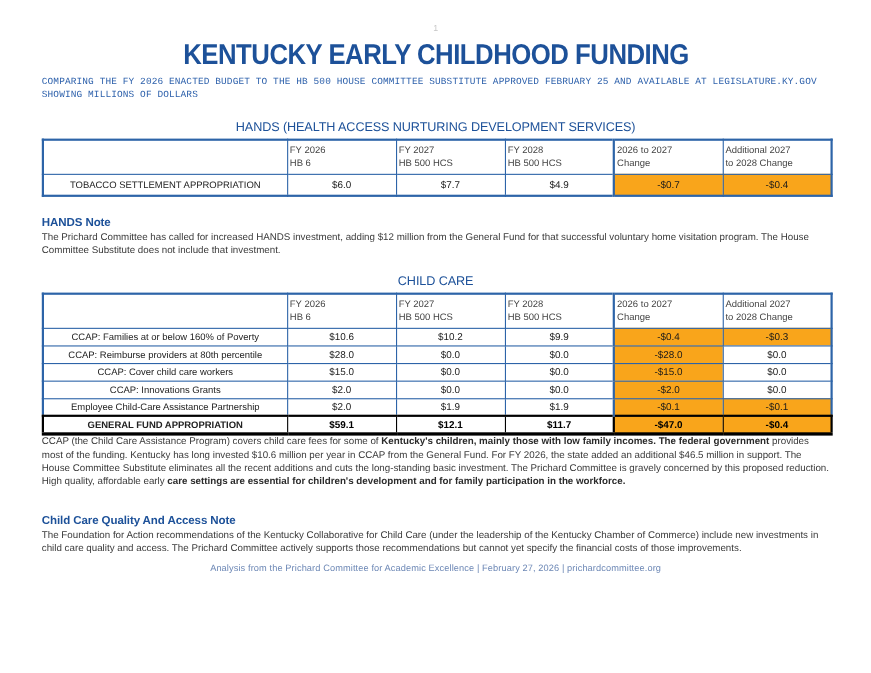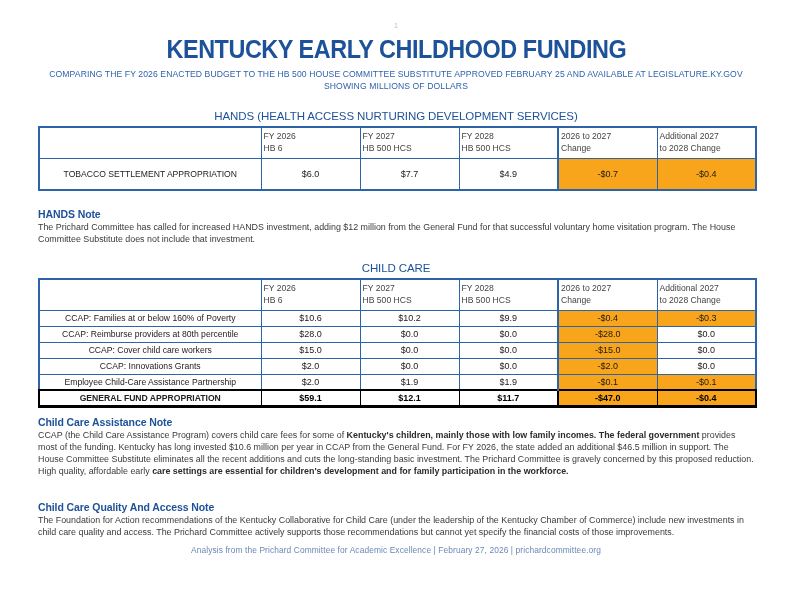--- a/index.html
+++ b/index.html
@@ -8,22 +8,23 @@
     font-family:"Liberation Sans", sans-serif;overflow:hidden;box-sizing:border-box;
     padding:20px 38px 0 38px;
   }
   .page-marker{text-align:center;font-size:8px;color:#c7c7c7;height:12px;line-height:12px;}
   .title-wrap{text-align:center;margin-top:2px;}
   .title{
     display:inline-block;font-size:26px;font-weight:bold;color:#1d5199;
     letter-spacing:-0.5px;transform:scaleX(0.9);white-space:nowrap;
   }
   .subtitle{
-    text-align:center;font-size:8.6px;color:#2f62ac;line-height:1.45;margin-top:3px;
+    font-size:8.6px;color:#2f62ac;line-height:1.45;margin-top:3px;
     letter-spacing:0.1px;
+    font-family:Liberation Mono, monospace;
   }
   h2.section{
     text-align:center;font-size:11.5px;font-weight:normal;color:#1d5199;
     margin:17px 0 4px 0;letter-spacing:-0.1px;
   }
   h2.section.cc{margin-top:16px;}
   table.ftable{
     border-collapse:collapse;table-layout:fixed;width:716px;
     border:2px solid #2d64a8;background:#fff;
   }
@@ -32,21 +33,21 @@
   table.ftable th{
     border:1px solid #2d64a8;font-size:8.6px;font-weight:normal;color:#444444;
     text-align:left;line-height:1.35;height:28px;padding:1px 2px;
   }
   table.ftable td{
     border:1px solid #2d64a8;font-size:9px;color:#1a1a1a;text-align:center;
     padding:2px 3px;
   }
   table.ftable td.lbl{font-size:8.6px;color:#222;}
   table.ftable td:nth-child(5),table.ftable th:nth-child(5){border-left-width:2px;}
-  .hands-table tbody tr{height:32px;}
+  .hands-table tbody tr{height:20px;}
   .cc-table tbody tr{height:16px;}
   td.hl{background:#f9a51b;}
   tr.total td{
     font-weight:bold;color:#000;
     border-top:2px solid #000;border-bottom:3px solid #000;
     border-left-color:#000;border-right-color:#000;
   }
   tr.total td:first-child{border-left:2px solid #000;}
   tr.total td:last-child{border-right:2px solid #000;}
   h3.note-title{
@@ -182,21 +183,20 @@
         <td class="lbl">GENERAL FUND APPROPRIATION</td>
         <td>$59.1</td>
         <td>$12.1</td>
         <td>$11.7</td>
         <td class="hl">-$47.0</td>
         <td class="hl">-$0.4</td>
       </tr>
     </tbody>
   </table>
 
-  <h3 class="note-title" id="assist-title">Child Care Assistance Note</h3>
   <p class="note"><span>CCAP (the Child Care Assistance Program) covers child care fees for some of </span><span class="b">Kentucky's children, mainly those with low family incomes. The federal government</span><span> provides most of the funding. Kentucky has long invested $10.6 million per year in CCAP from the General Fund. For FY 2026, the state added an additional $46.5 million in support. The House Committee Substitute eliminates all the recent additions and cuts the long-standing basic investment. The Prichard Committee is gravely concerned by this proposed reduction. High quality, affordable early </span><span class="b">care settings are essential for children's development and for family participation in the workforce.</span></p>
 
   <h3 class="note-title" id="quality-title">Child Care Quality And Access Note</h3>
   <p class="note">The Foundation for Action recommendations of the Kentucky Collaborative for Child Care (under the leadership of the Kentucky Chamber of Commerce) include new investments in child care quality and access. The Prichard Committee actively supports those recommendations but cannot yet specify the financial costs of those improvements.</p>
 
   <div class="footer">Analysis from the Prichard Committee for Academic Excellence  |  February 27, 2026  |  prichardcommittee.org</div>
 
 </div>
 
 </body></html>

